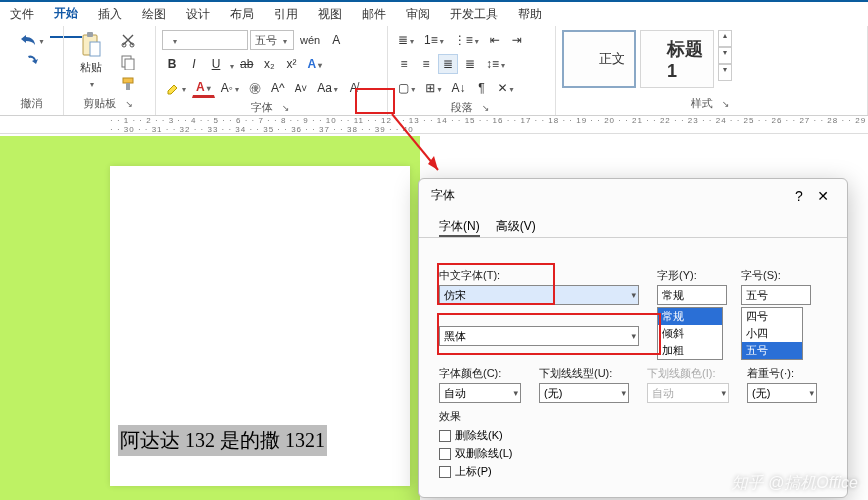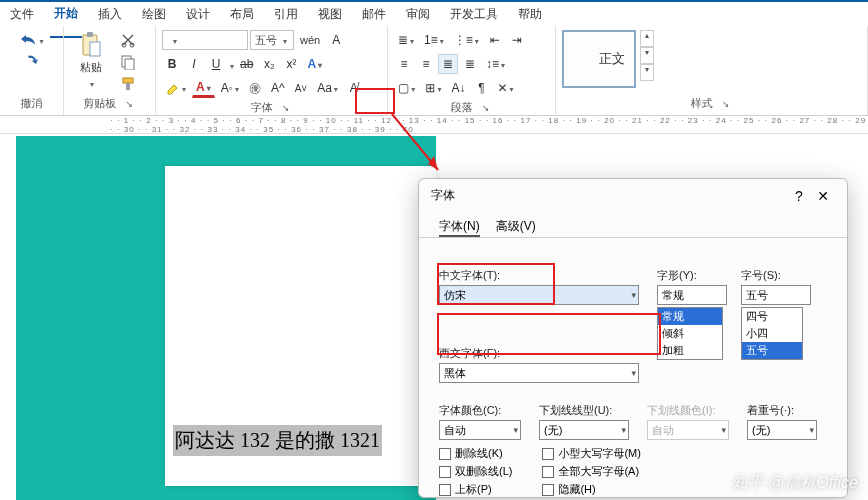--- a/index.html
+++ b/index.html
@@ -31,21 +31,21 @@
 .style-scroll div { border: 1px solid #ccc; height: 17px; font-size: 8px; text-align: center; cursor: pointer; color: #555; }
 
 
 .ruler { height: 18px; background: #fff; border-bottom: 1px solid #ddd; font-size: 8px; color: #777; display: flex; align-items: center; padding-left: 110px; letter-spacing: 1px; overflow: hidden; }
 
 
 .anno { position: absolute; border: 2px solid #e02020; pointer-events: none; }
 .arrow-svg { position: absolute; pointer-events: none; }
 
 
-.docwrap { position: absolute; left: 16px; top: 136px; width: 420px; height: 364px; background: #14b8a6; display: flex; padding-left: 39px; }
+.docwrap { position: absolute; left: 0; top: 136px; width: 420px; height: 364px; background: #bef264; display: flex; }
 .docpage { margin-left: 110px; margin-top: 30px; width: 300px; height: 320px; background: #fff; box-shadow: 0 0 6px rgba(0,0,0,.12); position: relative; }
 .doctext { position: absolute; left: 8px; bottom: 30px; font-size: 20px; font-family: "FangSong","SimSun",serif; background: #bdbdbd; color: #000; padding: 2px 2px; }
 
 
 .dialog { position: absolute; left: 418px; top: 178px; width: 430px; height: 320px; background: #fbfbfb; border: 1px solid #bcbcbc; box-shadow: 0 6px 24px rgba(0,0,0,.25); border-radius: 6px; display: flex; flex-direction: column; font-size: 12px; }
 .dlg-title { display: flex; align-items: center; padding: 8px 12px; }
 .dlg-title .t { flex: 1; font-size: 12px; }
 .dlg-title .x { width: 24px; text-align: center; cursor: pointer; font-size: 14px; }
 .tabs { display: flex; gap: 16px; padding: 0 20px; border-bottom: 1px solid #d0d0d0; }
 .tab { padding: 6px 0 0 0; font-size: 12px; cursor: pointer; }
@@ -54,21 +54,21 @@
 .field-row { display: flex; gap: 18px; margin-bottom: 6px; }
 .field { display: flex; flex-direction: column; gap: 2px; }
 .field label { font-size: 11px; color: #222; margin-top: 20px; }
 .combo { border: 1px solid #888; height: 20px; display: flex; align-items: center; padding: 0 4px; font-size: 11px; background: #fff; position: relative; min-width: 70px; }
 .combo.sel { background: #dbe9fb; }
 .combo .dd { position: absolute; right: 2px; font-size: 9px; color: #555; }
 .listbox { border: 1px solid #888; background: #fff; font-size: 11px; }
 .listbox div { padding: 1px 4px; }
 .listbox .hl { background: #2a6fd6; color: #fff; }
 .sect { font-size: 11px; color: #222; margin: 6px 0 4px 0; }
-.chk-row { display: flex; gap: 30px; }
+.chk-row { display: flex; gap: 60px; }
 .chk-col { display: flex; flex-direction: column; gap: 3px; }
 .chk { display: flex; align-items: center; gap: 4px; font-size: 11px; }
 .chk .box { width: 12px; height: 12px; border: 1px solid #666; background: #fff; }
 .watermark { position: absolute; right: 10px; bottom: 6px; font-size: 16px; color: rgba(255,255,255,.85); text-shadow: 0 0 4px rgba(0,0,0,.3); font-style: italic; }
 </style>
 </head>
 <body>
 
 <div class="menubar">
   <span class="item">文件</span>
@@ -215,20 +215,21 @@
     </div>
     <div class="group-label">
         <span>段落</span>
         <span class="launcher">↘</span>
       </div>
   </div>
 
   <div class="group" style="flex:1">
     <div class="group-body" style="gap:4px">
       <div class="style-card active">正文</div>
+      <div class="style-card big">标题 1</div>
       <div class="style-scroll">
         <div>▴</div>
         <div>▾</div>
         <div>▾</div>
       </div>
     </div>
     <div class="group-label">
         <span>样式</span>
         <span class="launcher">↘</span>
       </div>
@@ -288,21 +289,20 @@
           </div>
         <div class="listbox">
           <div>四号</div>
           <div>小四</div>
           <div class="hl">五号</div>
         </div>
       </div>
     </div>
 
     <div class="field" style="width:200px;margin-top:-40px">
-      <label>西文字体(F):</label>
       <div class="combo">
           <span>黑体</span>
           <span class="dd">▾</span>
         </div>
     </div>
 
     <div class="field-row">
       <div class="field" style="width:82px">
         <label>字体颜色(C):</label>
         <div class="combo">
@@ -326,49 +326,36 @@
       </div>
       <div class="field" style="width:62px">
         <label>着重号(·):</label>
         <div class="combo">
             <span>(无)</span>
             <span class="dd">▾</span>
           </div>
       </div>
     </div>
 
+    <div class="sect">效果</div>
     <div class="chk-row">
       <div class="chk-col">
         <label class="chk">
             <span class="box"></span>
             <span>删除线(K)</span>
           </label>
         <label class="chk">
             <span class="box"></span>
             <span>双删除线(L)</span>
           </label>
         <label class="chk">
             <span class="box"></span>
             <span>上标(P)</span>
           </label>
       </div>
-      <div class="chk-col">
-        <label class="chk">
-            <span class="box"></span>
-            <span>小型大写字母(M)</span>
-          </label>
-        <label class="chk">
-            <span class="box"></span>
-            <span>全部大写字母(A)</span>
-          </label>
-        <label class="chk">
-            <span class="box"></span>
-            <span>隐藏(H)</span>
-          </label>
-      </div>
     </div>
   </div>
 </div>
 
 <div class="anno" style="left:437px;top:263px;width:118px;height:42px"></div>
 <div class="anno" style="left:437px;top:313px;width:224px;height:42px"></div>
 
 <div class="watermark">知乎 @搞机Office</div>
 
 </body></html>

